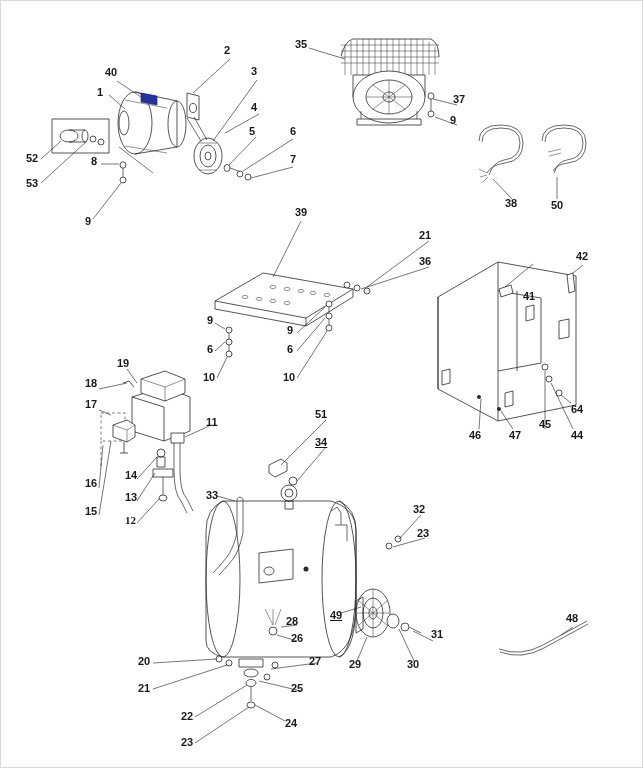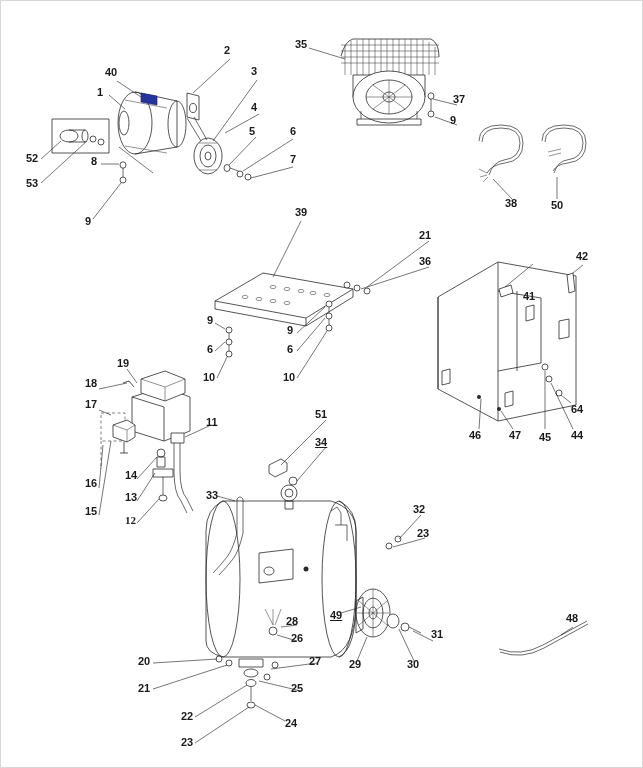--- a/index.html
+++ b/index.html
@@ -439,21 +439,21 @@
   <div class="callout" style="left:294px; top:38px;">35</div>
   <div class="callout" style="left:418px; top:255px;">36</div>
   <div class="callout" style="left:452px; top:93px;">37</div>
   <div class="callout" style="left:504px; top:197px;">38</div>
   <div class="callout" style="left:294px; top:206px;">39</div>
   <div class="callout" style="left:104px; top:66px;">40</div>
   <div class="callout" style="left:522px; top:250px;margin-top:40px;">41</div>
   <div class="callout" style="left:575px; top:250px;">42</div>
   <div class="callout" style="left:570px; top:403px;">64</div>
   <div class="callout" style="left:570px; top:429px;">44</div>
-  <div class="callout" style="left:538px; top:431px;text-align:center;">45</div>
+  <div class="callout" style="left:538px; top:418px;text-align:center;">45</div>
   <div class="callout" style="left:468px; top:429px;">46</div>
   <div class="callout" style="left:508px; top:429px;">47</div>
   <div class="callout" style="left:565px; top:612px;">48</div>
   <div class="callout" style="left:329px; top:609px;text-decoration:underline;">49</div>
   <div class="callout" style="left:550px; top:199px;">50</div>
   <div class="callout" style="left:314px; top:408px;">51</div>
   <div class="callout" style="left:25px;  top:152px;">52</div>
   <div class="callout" style="left:25px;  top:177px;">53</div>
 
 </div>

